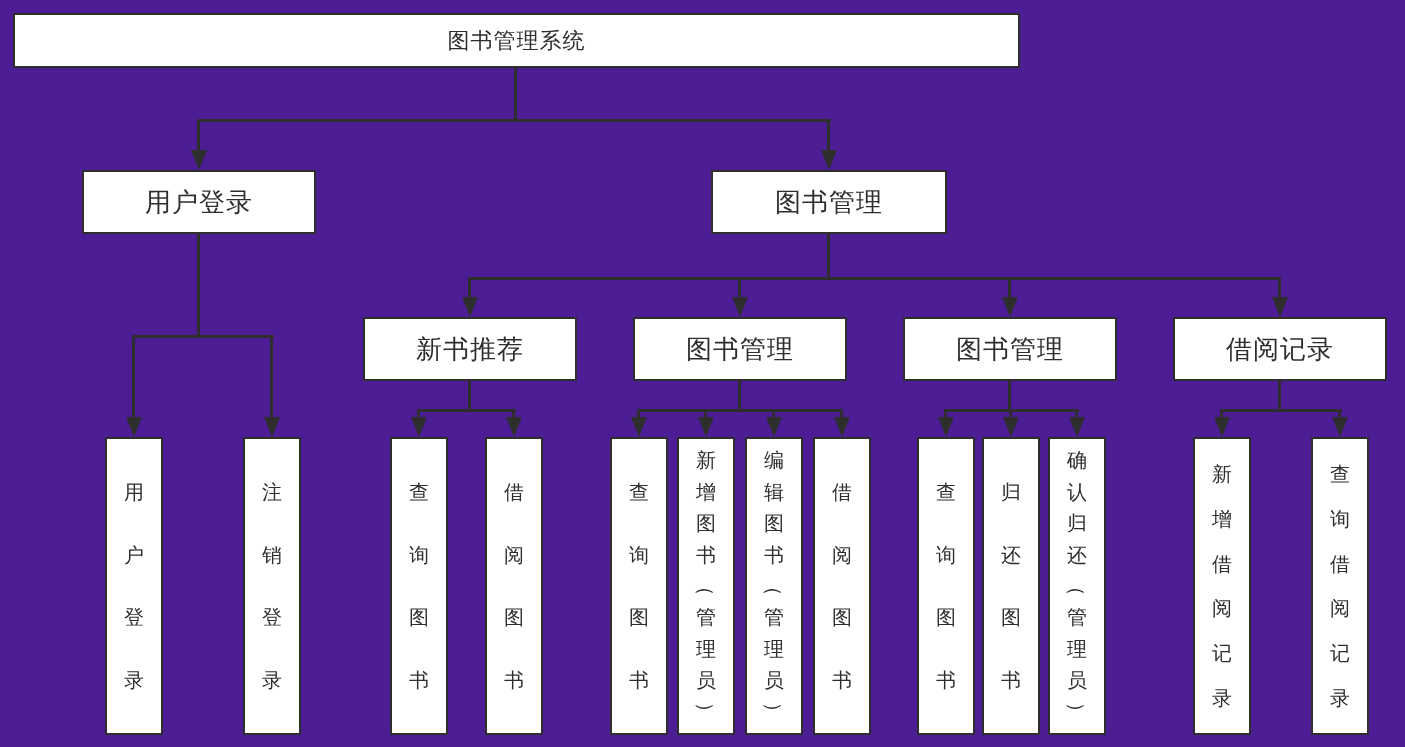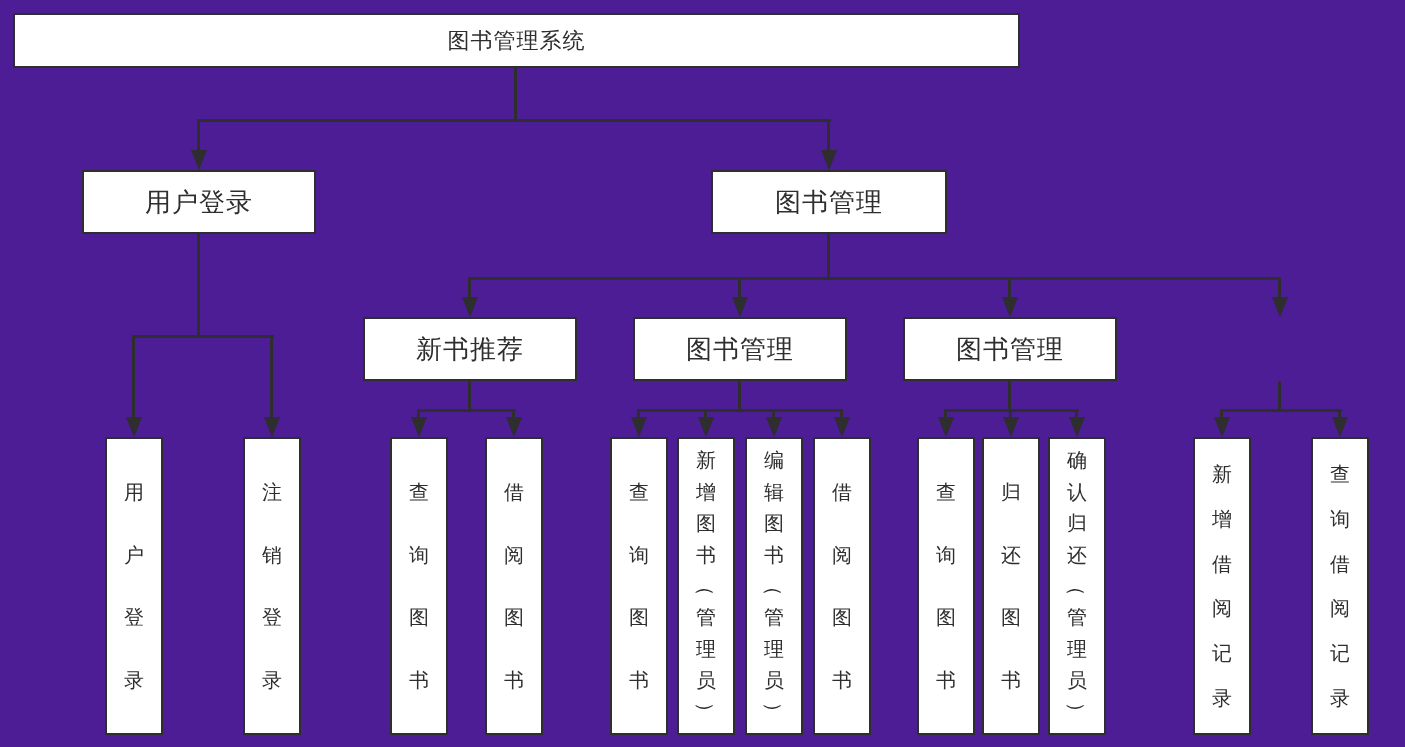--- a/index.html
+++ b/index.html
@@ -43,20 +43,21 @@
   <div class="node" style="left:82px;top:170px;width:234px;height:64px;">用户登录</div>
 
   <div class="node" style="left:363px;top:317px;width:214px;height:64px;">新书推荐</div>
 
   <div class="node" style="left:711px;top:170px;width:236px;height:64px;">图书管理</div>
 
   <div class="node" style="left:633px;top:317px;width:214px;height:64px;">图书管理</div>
 
   <div class="node" style="left:903px;top:317px;width:214px;height:64px;">图书管理</div>
 
+  <div class="node" style="left:1173px;top:317px;width:214px;height:64px;">借阅记录</div>
 
   <div class="vnode" style="left:105px;">
     <div class="vlabel">
         <span class="vch">用</span>
         <span class="vch">户</span>
         <span class="vch">登</span>
         <span class="vch">录</span>
       </div>
   </div>
   <div class="vnode" style="left:243px;">

